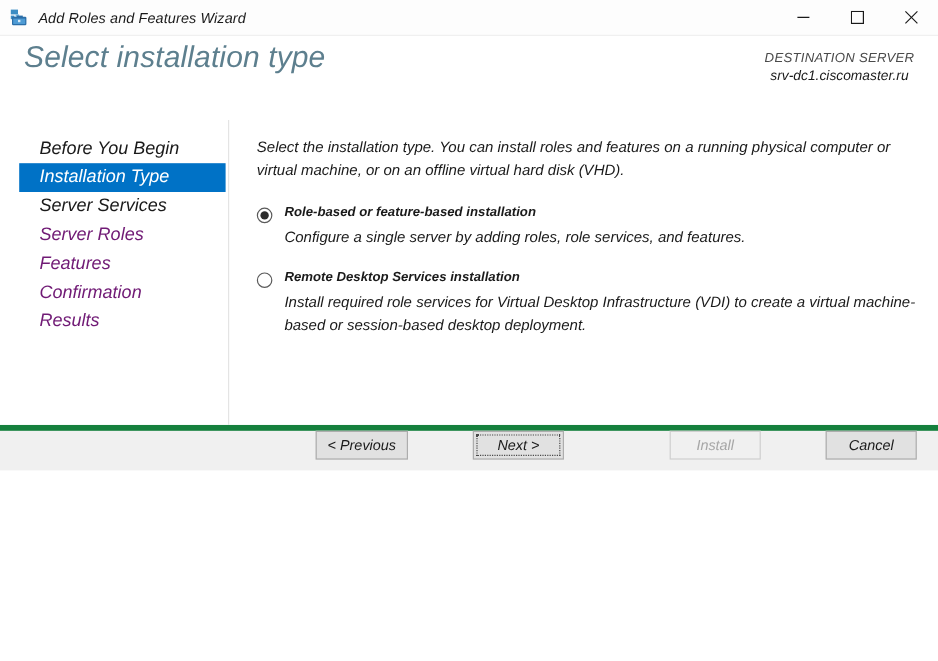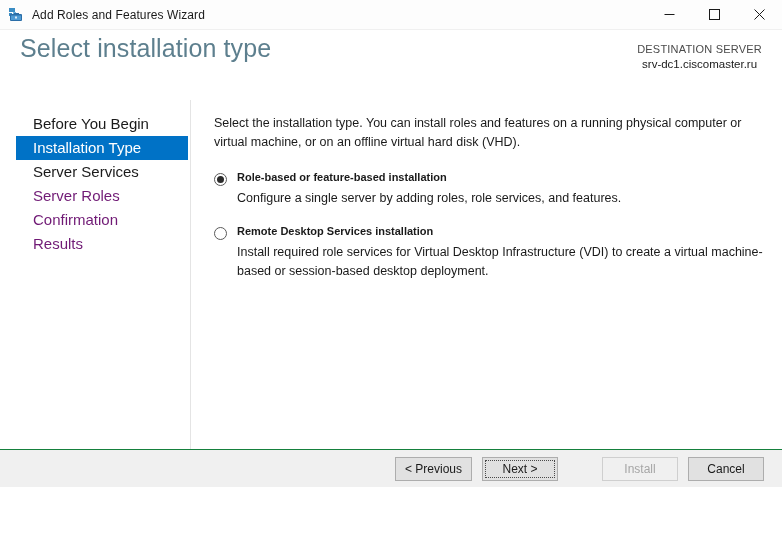--- a/index.html
+++ b/index.html
@@ -10,24 +10,25 @@
     width: 782px;
     height: 551px;
     overflow: hidden;
     background: #ffffff;
     font-family: "Liberation Sans", sans-serif;
     -webkit-font-smoothing: antialiased;
   }
   .window {
     position: relative;
     width: 782px;
-    height: 487px;
+    height: 392px;
     background: #ffffff;
     display: flex;
     flex-direction: column;
+    font-style: italic;
   }
 
   
   .titlebar {
     height: 29px;
     min-height: 29px;
     background: #fdfdfd;
     border-bottom: 1px solid #f0f0f0;
     display: flex;
     align-items: center;
@@ -191,26 +192,27 @@
     line-height: 1.55;
     margin-top: 3px;
     max-width: 545px;
   }
 
   
   .footer {
     height: 38px;
     min-height: 38px;
     background: #f0f0f0;
-    border-top: 1px solid #15803d;
-    display: flex;
-    align-items: center;
+    border-top: 5px solid #15803d;
+    display: flex;
+    align-items: flex-start;
     justify-content: flex-end;
     padding-right: 18px;
     box-sizing: border-box;
+    gap: 44px;
   }
   .btn {
     min-width: 76px;
     height: 24px;
     margin-left: 10px;
     background: #e1e1e1;
     border: 1px solid #adadad;
     font-family: "Liberation Sans", sans-serif;
     font-size: 12px;
     color: #1a1a1a;
@@ -288,20 +290,21 @@
     </div>
   </div>
 
   <div class="body-area">
 
     <div class="nav">
       <div class="nav-item">Before You Begin</div>
       <div class="nav-item selected">Installation Type</div>
       <div class="nav-item">Server Services</div>
       <div class="nav-item disabled">Server Roles</div>
+      <div class="nav-item disabled">Features</div>
       <div class="nav-item disabled">Confirmation</div>
       <div class="nav-item disabled">Results</div>
     </div>
 
     <div class="content">
       <p class="intro">Select the installation type. You can install roles and features on a running physical computer or virtual machine, or on an offline virtual hard disk (VHD).</p>
 
       <div class="option-row">
         <span class="radio checked"></span>
         <div class="option-title">Role-based or feature-based installation</div>

